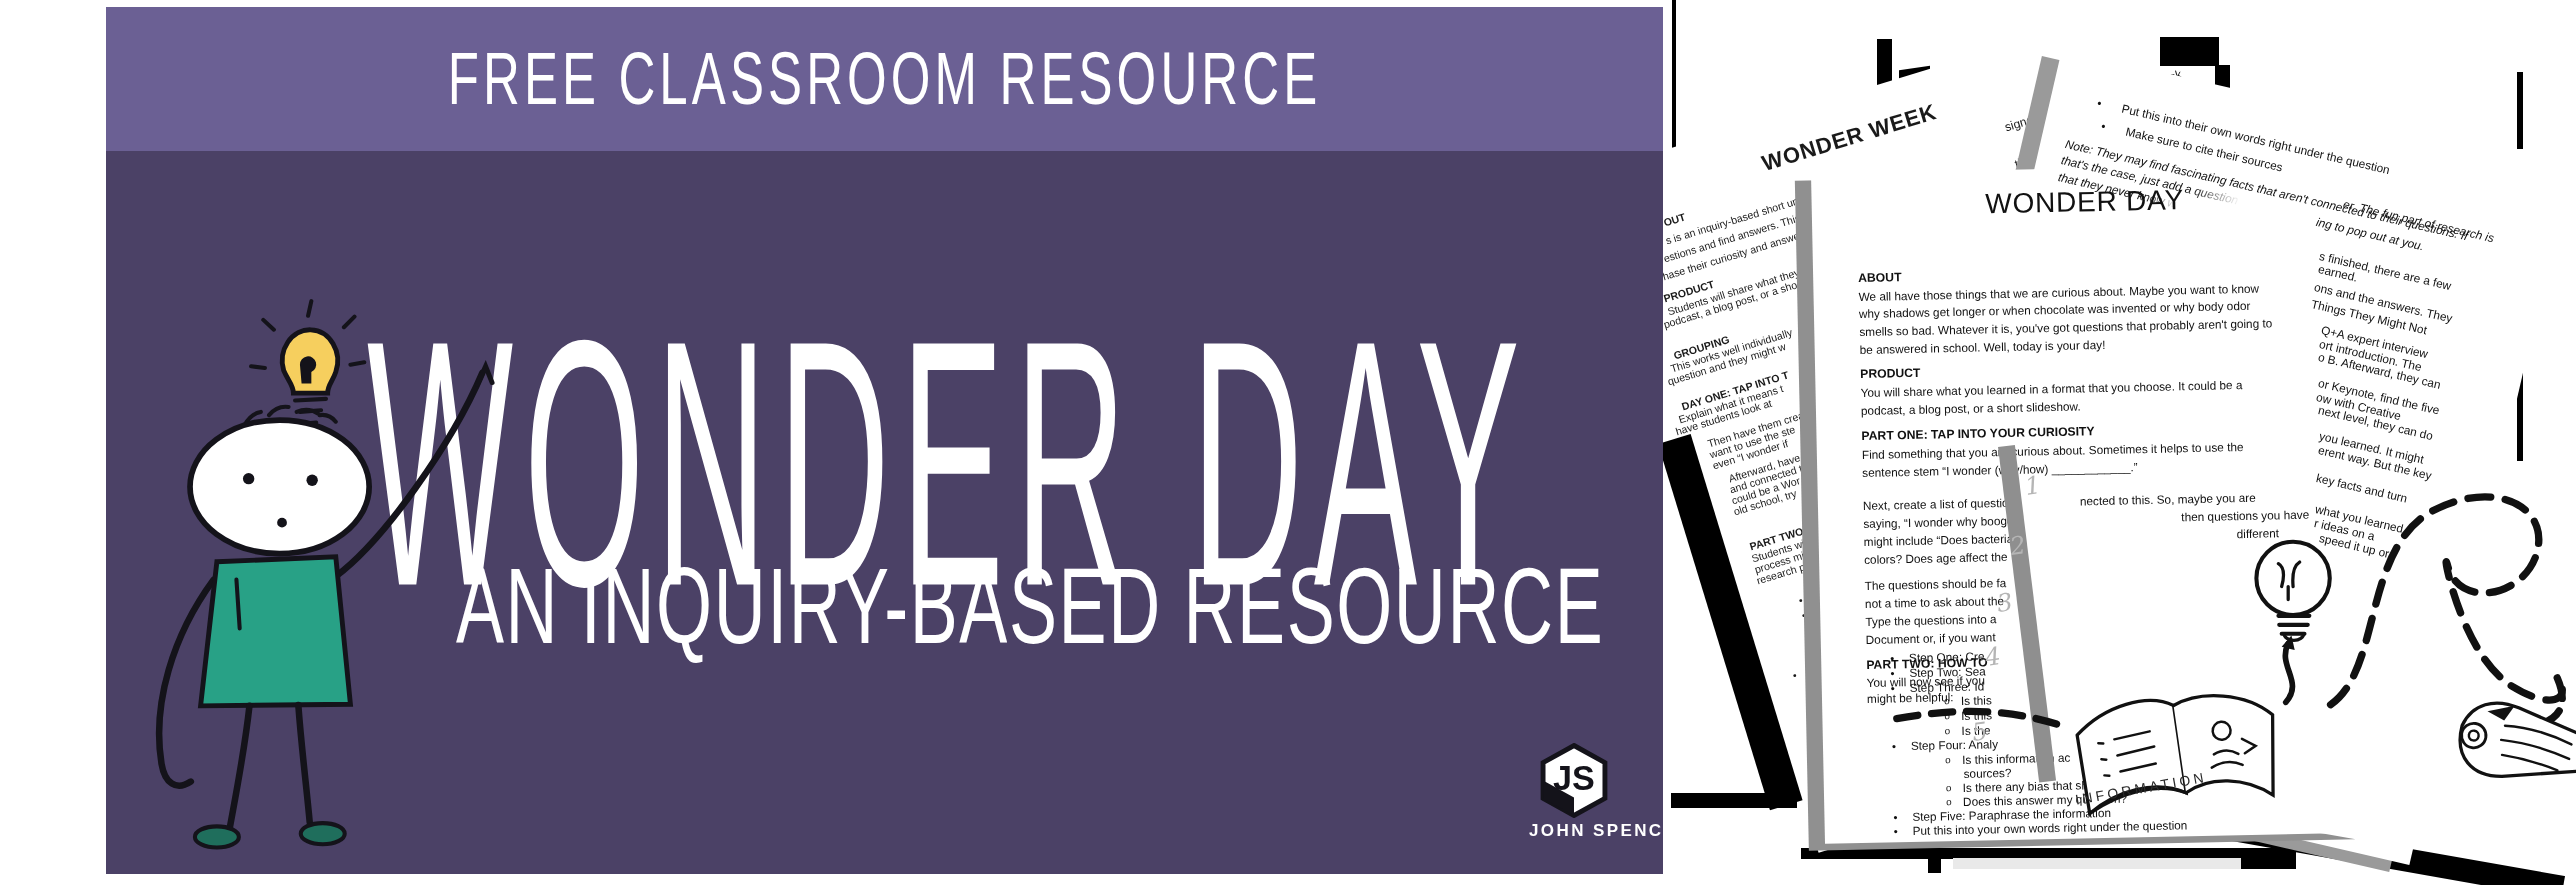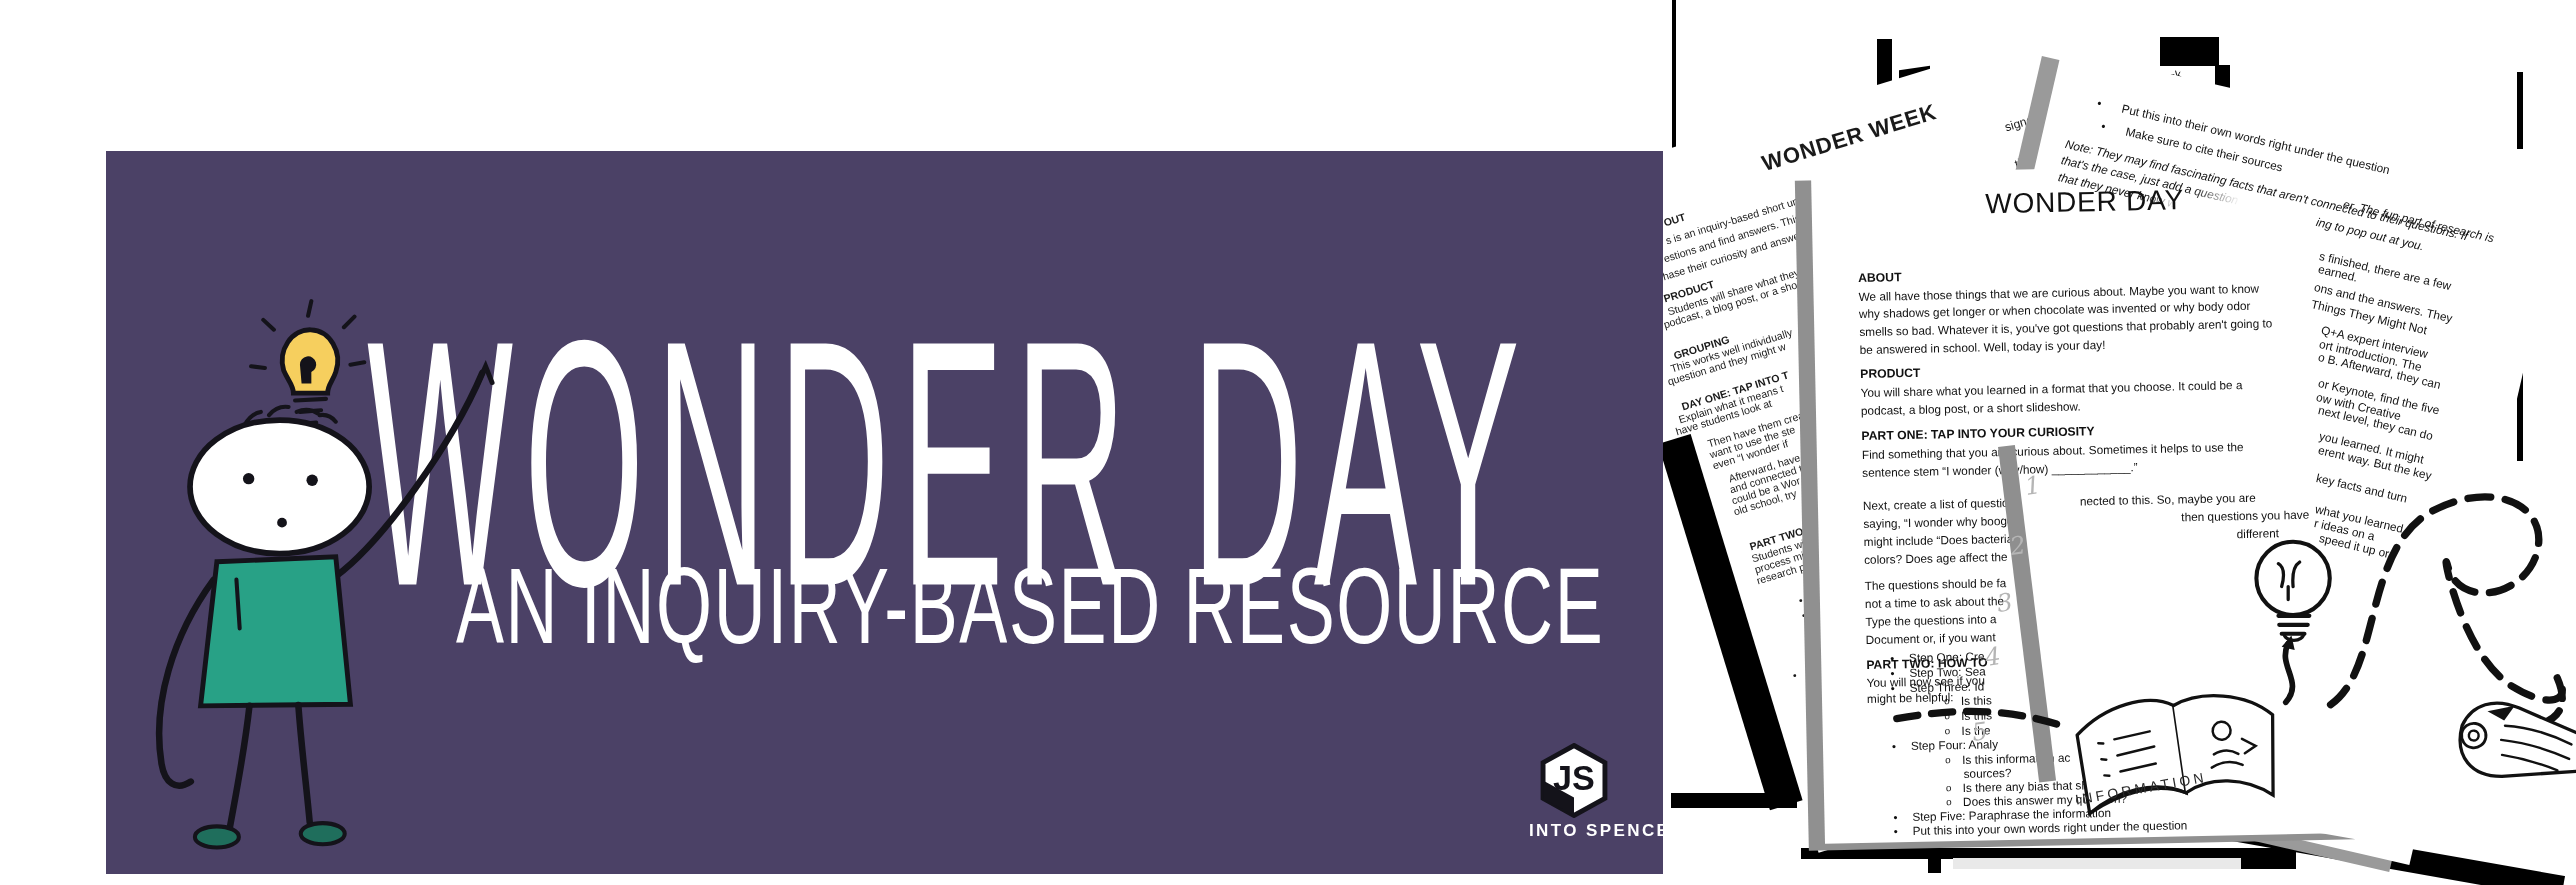--- a/index.html
+++ b/index.html
@@ -141,20 +141,23 @@
   <span class="frag" style="left:1732px; top:506px;">old school, try</span>
   <span class="frag b" style="left:1748px; top:541px;">PART TWO:</span>
   <span class="frag" style="left:1750px; top:553px;">Students will</span>
   <span class="frag" style="left:1753px; top:564px;">process mig</span>
   <span class="frag" style="left:1755px; top:575px;">research p</span>
   <span class="frag" style="left:1797px; top:595px;">• Ste</span>
   <span class="frag" style="left:1800px; top:610px;">• St</span>
   <span class="frag" style="left:1803px; top:623px;">• S</span>
   <span class="frag" style="left:1791px; top:670px;">•</span>
 
+  <div id="banner">
+    <span id="banner-label">FREE CLASSROOM RESOURCE</span>
+  </div>
   <div id="panel"></div>
   <span id="hero-title">WONDER DAY</span>
   <span id="hero-subtitle">AN INQUIRY-BASED RESOURCE</span>
 
   <svg class="abs" style="left:114px; top:293px;" width="424" height="570" viewBox="0 0 520 700">
     <g stroke="#14131a" fill="none" stroke-linecap="round">
 
       <path d="M238,28 l4,-18 M196,45 l-13,-12 M282,42 l13,-13 M185,92 l-17,-2 M290,88 l17,-3" stroke-width="5"></path>
 
       <path d="M208,95 a34,38 0 1 1 64,2 c-4,12 -10,16 -10,26 l-42,0 c0,-10 -7,-16 -12,-28 z" fill="#f6cf5e" stroke-width="6"></path>
@@ -183,21 +186,21 @@
       <ellipse cx="256" cy="664" rx="27" ry="13" fill="#1f6e5c" stroke-width="5"></ellipse>
     </g>
   </svg>
 
   <div id="logo">
     <svg width="70" height="75" viewBox="0 0 86 92" style="margin:0 auto;">
       <polygon points="43,3 81,24 81,68 43,89 5,68 5,24" fill="#ffffff" stroke="#14131a" stroke-width="6"></polygon>
       <polygon points="43,89 5,68 5,46 43,67" fill="#14131a"></polygon>
       <text x="43" y="58" text-anchor="middle" font-family="Liberation Sans, sans-serif" font-size="42" font-weight="bold" fill="#14131a">JS</text>
     </svg>
-    <span id="logo-name">INTO SPENCER</span>
+    <span id="logo-name">JOHN SPENCER</span>
   </div>
 
   <div id="page-right"></div>
 
   <div id="page-main">
     <div class="dtitle">WONDER DAY</div>
     <div class="dhead" style="top:98px;">ABOUT</div>
     <div class="dline" style="top:117px;">We all have those things that we are curious about. Maybe you want to know</div>
     <div class="dline" style="top:134px;">why shadows get longer or when chocolate was invented or why body odor</div>
     <div class="dline" style="top:152px;">smells so bad. Whatever it is, you've got questions that probably aren't going to</div>

